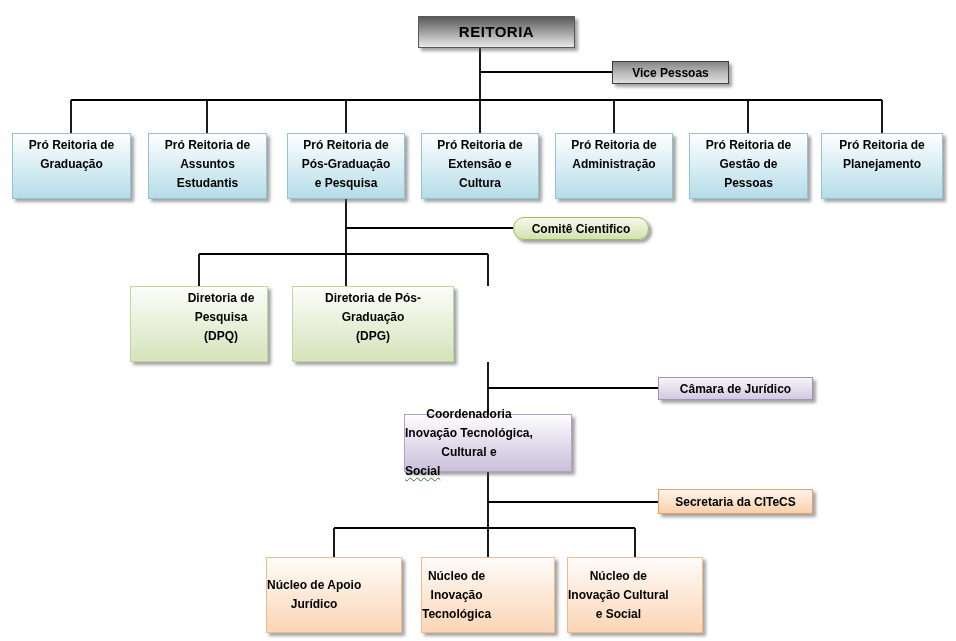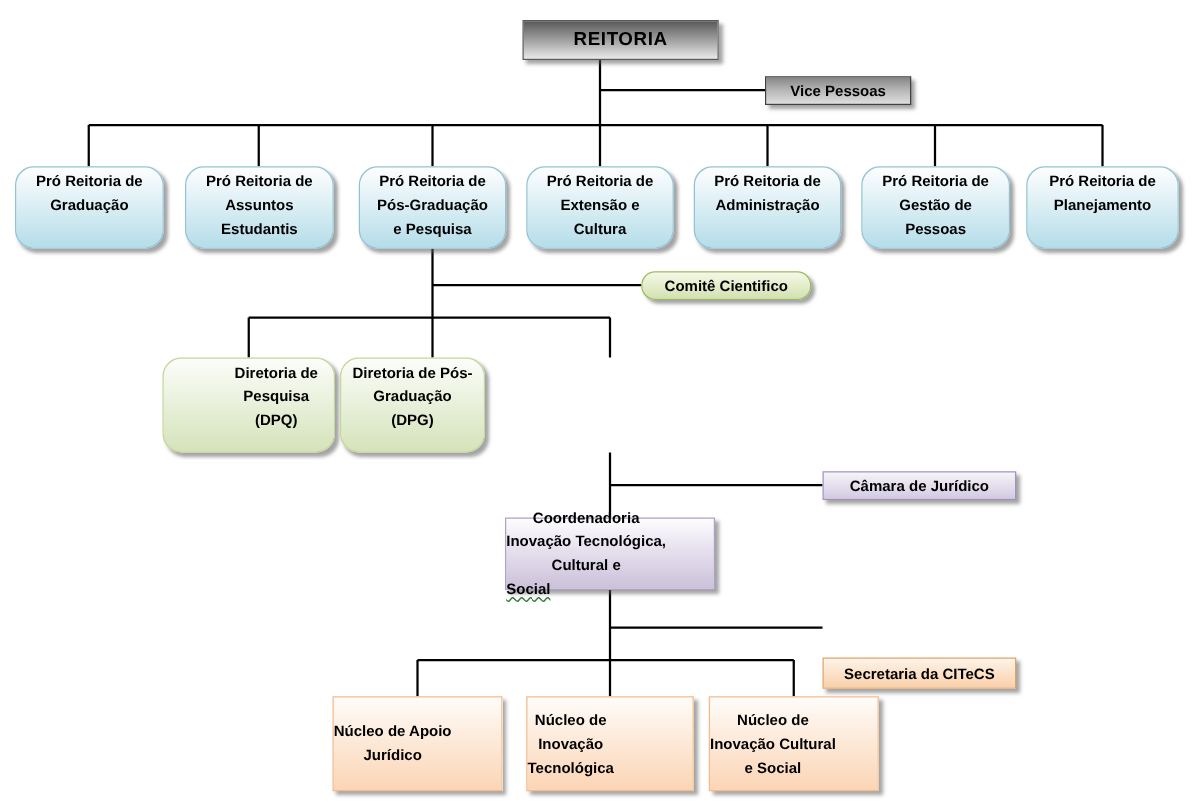--- a/index.html
+++ b/index.html
@@ -20,21 +20,21 @@
     position: absolute;
     box-sizing: border-box;
     border: 1px solid #808080;
     color: #000000;
     font-weight: bold;
     font-size: 12px;
     line-height: 19px;
     text-align: center;
     box-shadow: 3px 3px 3px rgba(90,90,90,0.55);
   }
-  .top-text { padding-top: 2px; border-radius: 15px; }
+  .top-text { padding-top: 2px; }
   .center-text {
     display: flex;
     flex-direction: column;
     justify-content: center;
     align-items: flex-start;
   }
   .pill {
     display: flex;
     justify-content: center;
     align-items: center;
@@ -71,21 +71,20 @@
     background: linear-gradient(180deg, #f6f4f9 0%, #e3ddec 55%, #d2c9e0 100%);
     border-color: #a091bd;
   }
   .orange {
     background: linear-gradient(180deg, #fefcfa 0%, #fdeada 45%, #fbd5b5 100%);
     border-color: #f2bc8a;
   }
   .orange-pill {
     background: linear-gradient(180deg, #fdf3e9 0%, #fce0c6 55%, #fad0ab 100%);
     border-color: #dfa267;
-    margin-top: 37px;
   }
   .squiggle {
     text-decoration-line: underline;
     text-decoration-style: wavy;
     text-decoration-color: #2e7d32;
     text-decoration-thickness: 1px;
     text-underline-offset: 2px;
   }
 </style>
 </head>
@@ -127,21 +126,21 @@
   <div class="box blue top-text" style="left:148px; top:133px; width:119px; height:66px;">Pró Reitoria de<br>Assuntos<br>Estudantis</div>
   <div class="box blue top-text" style="left:287px; top:133px; width:118px; height:66px;">Pró Reitoria de<br>Pós-Graduação<br>e Pesquisa</div>
   <div class="box blue top-text" style="left:421px; top:133px; width:118px; height:66px;">Pró Reitoria de<br>Extensão e<br>Cultura</div>
   <div class="box blue top-text" style="left:555px; top:133px; width:118px; height:66px;">Pró Reitoria de<br>Administração</div>
   <div class="box blue top-text" style="left:689px; top:133px; width:119px; height:66px;">Pró Reitoria de<br>Gestão de<br>Pessoas</div>
   <div class="box blue top-text" style="left:821px; top:133px; width:122px; height:66px;">Pró Reitoria de<br>Planejamento</div>
 
   <div class="box green-pill pill" style="left:513px; top:217px; width:136px; height:23px;">Comitê Cientifico</div>
 
   <div class="box green top-text" style="left:130px; top:286px; width:138px; height:76px;padding-left:44px;">Diretoria de<br>Pesquisa<br>(DPQ)</div>
-  <div class="box green top-text" style="left:272px; top:286px; width:116px; height:76px;">Diretoria de Pós-<br>Graduação<br>(DPG)</div>
+  <div class="box green top-text" style="left:292px; top:286px; width:162px; height:76px;">Diretoria de Pós-<br>Graduação<br>(DPG)</div>
 
   <div class="box purple-pill pill" style="left:658px; top:377px; width:155px; height:23px;">Câmara de Jurídico</div>
 
   <div class="box purple center-text" style="left:404px; top:414px; width:168px; height:58px;">Coordenadoria<br>Inovação Tecnológica,<br>Cultural e <span class="squiggle">Social</span></div>
 
   <div class="box orange-pill pill" style="left:658px; top:489px; width:155px; height:25px;">Secretaria da CITeCS</div>
 
   <div class="box orange center-text" style="left:266px; top:557px; width:136px; height:76px;">Núcleo de Apoio<br>Jurídico</div>
   <div class="box orange center-text" style="left:421px; top:557px; width:134px; height:76px;">Núcleo de<br>Inovação<br>Tecnológica</div>
   <div class="box orange center-text" style="left:567px; top:557px; width:136px; height:76px;">Núcleo de<br>Inovação Cultural<br>e Social</div>

